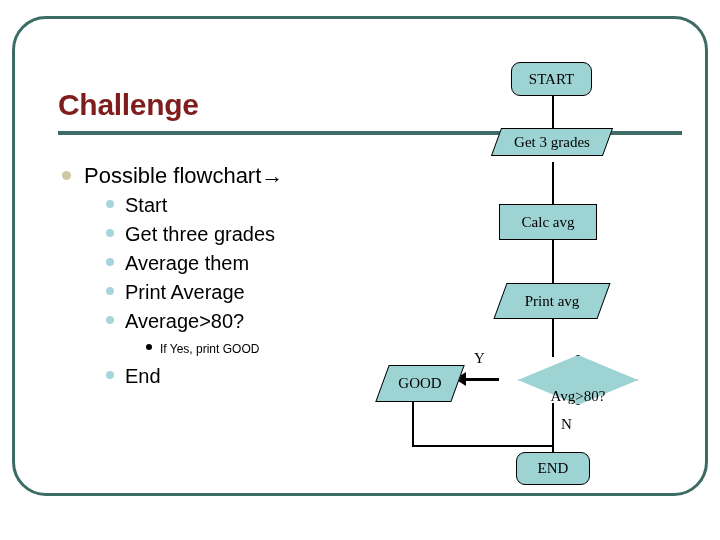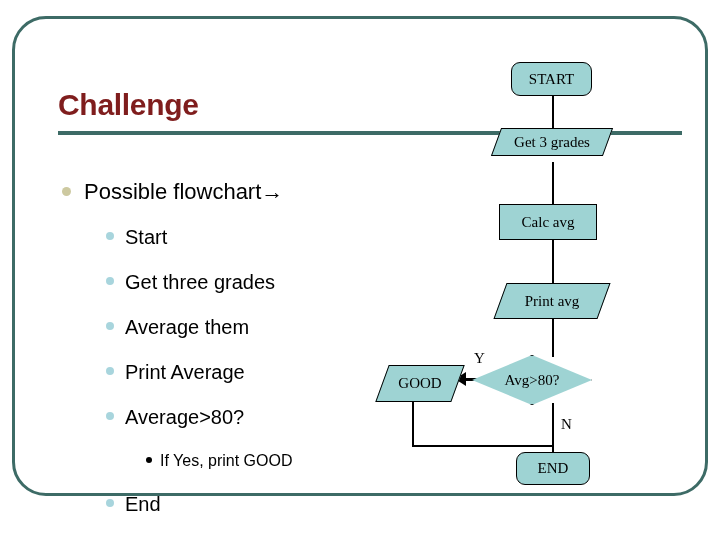--- a/index.html
+++ b/index.html
@@ -54,35 +54,34 @@
     position: absolute;
     left: 62px;
     top: 160px;
     width: 320px;
   }
   .li {
     position: relative;
     display: flex;
     align-items: baseline;
     color: #000000;
-    margin-top: 16px;
   }
   .lvl1 {
     margin-left: 0px;
     font-size: 22px;
     line-height: 31px;
   }
   .lvl2 {
     margin-left: 44px;
     font-size: 20px;
     line-height: 29px;
   }
   .lvl3 {
     margin-left: 84px;
-    font-size: 16px;
+    font-size: 12px;
     line-height: 26px;
   }
   .dot {
     flex: 0 0 auto;
     border-radius: 50%;
     display: inline-block;
   }
   .dot1 {
     width: 9px; height: 9px;
     background: #cdc9a0;
@@ -238,21 +237,21 @@
 
     <div class="node para" style="left:500px; top:283px; width:104px; height:36px;">
       <span class="para-bg"></span>
       <span class="para-label">Print avg</span>
     </div>
 
     <div class="node" style="left:499px; top:204px; width:98px; height:36px;">
       <span>Calc avg</span>
     </div>
 
-    <div class="node diamond" style="left:472px; top:355px; width:120px; height:50px;">
+    <div class="node diamond" style="left:518px; top:355px; width:120px; height:50px;align-items:flex-end;">
       <span class="dia-bg"></span>
       <span class="dia-label">Avg&gt;80?</span>
     </div>
 
     <div class="node para" style="left:382px; top:365px; width:76px; height:37px;">
       <span class="para-bg"></span>
       <span class="para-label">GOOD</span>
     </div>
 
     <div class="node term" style="left:516px; top:452px; width:74px; height:33px;">

